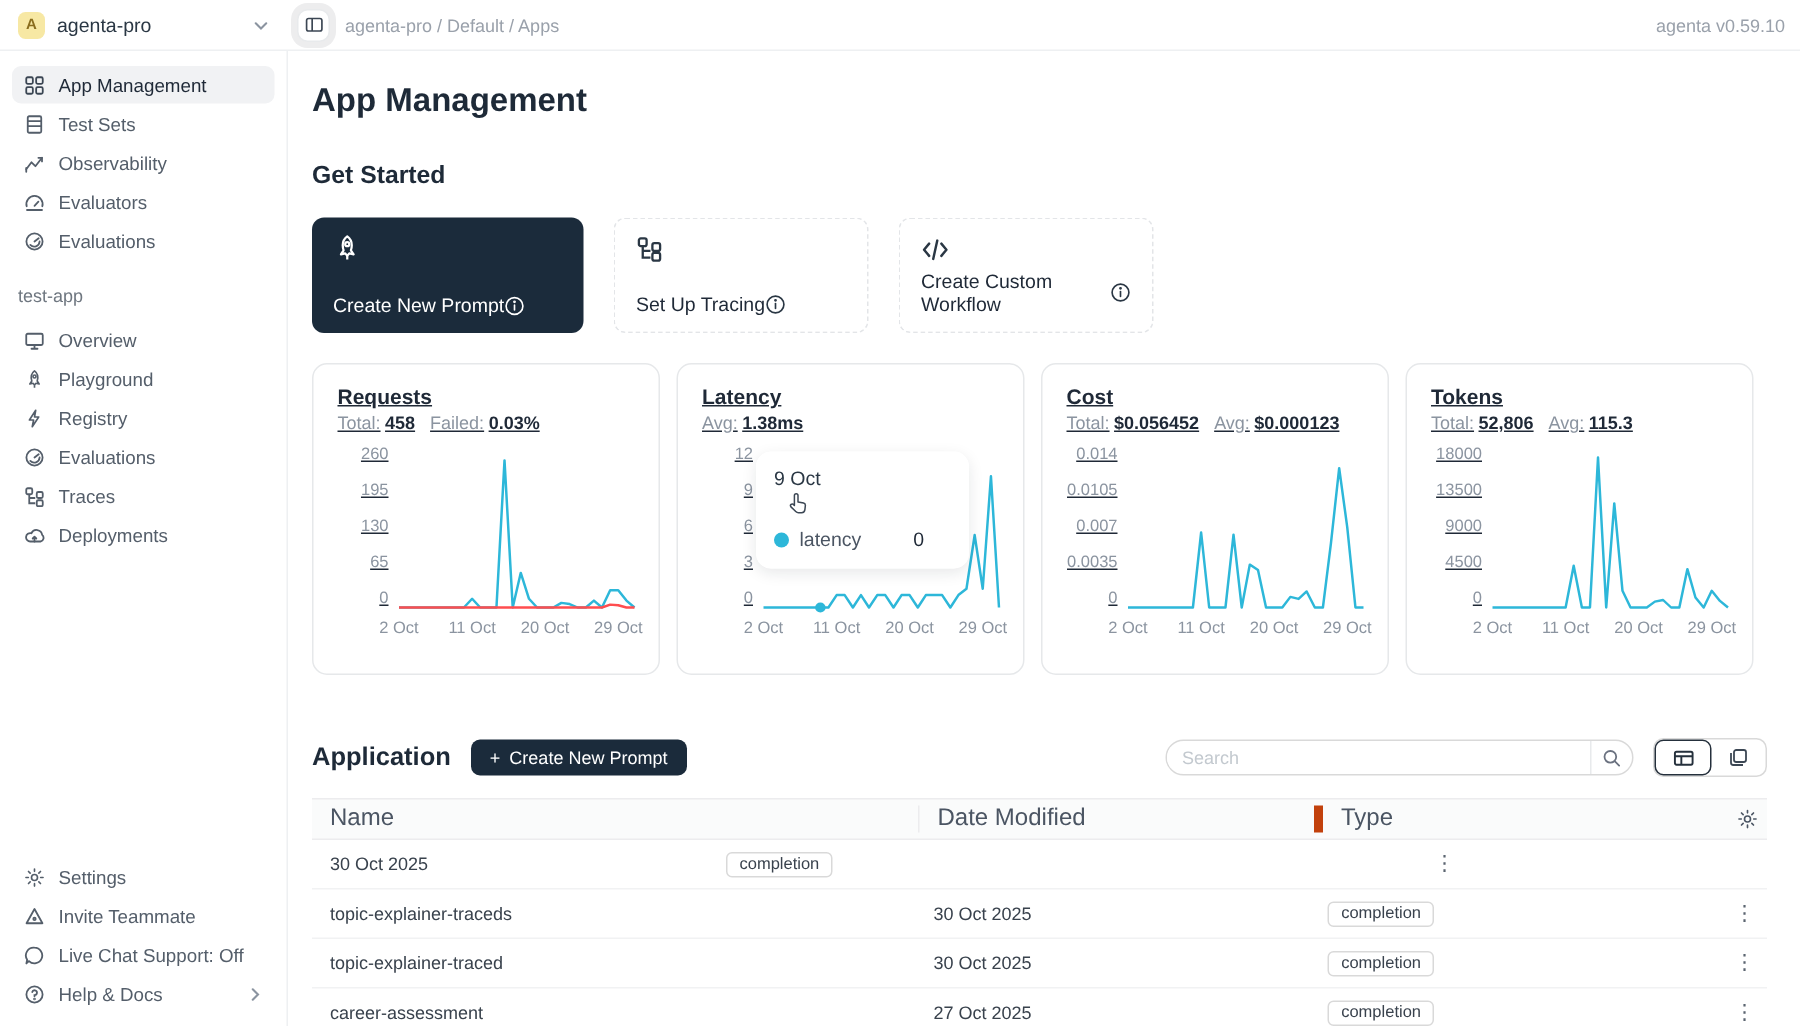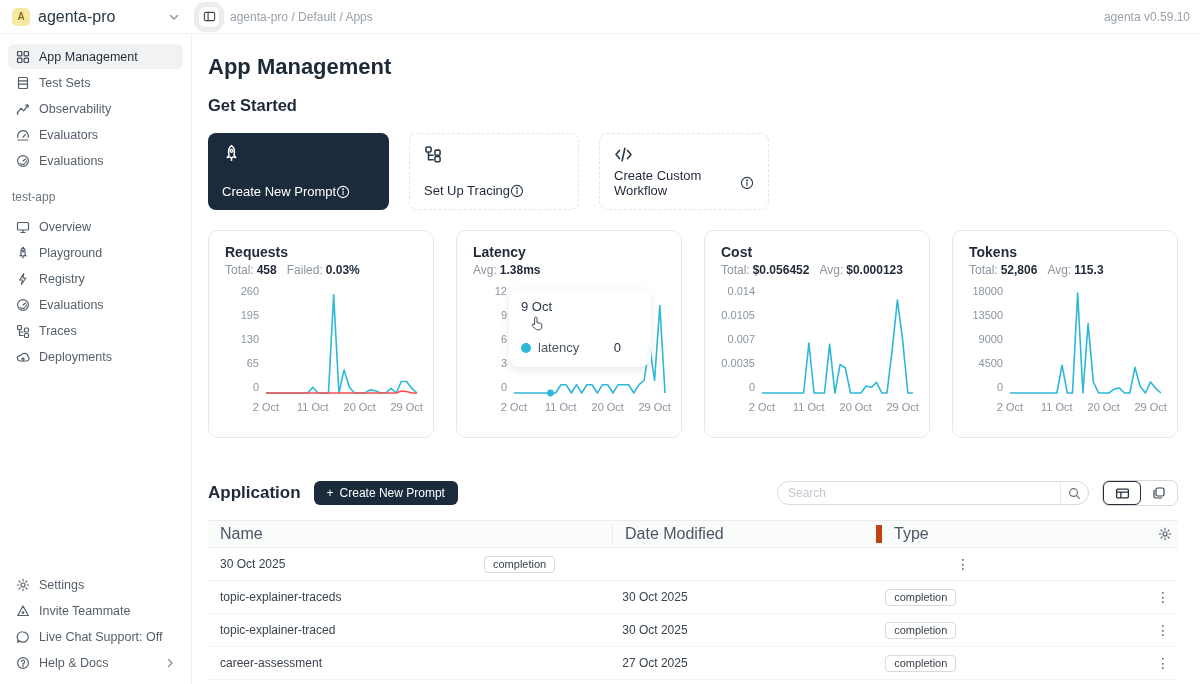--- a/index.html
+++ b/index.html
@@ -4,52 +4,52 @@
 <style>
   * { margin:0; padding:0; box-sizing:border-box; }
   html,body { width:1200px; height:684px; overflow:hidden; background:#fff;
     font-family:"Liberation Sans", sans-serif; color:#1f2937; font-size:12px; }
 
   
   .topbar { height:34px; display:flex; align-items:center; border-bottom:1px solid #eef0f2; background:#fff; }
   .ws-select { width:192px; display:flex; align-items:center; gap:8px; padding:0 12px; height:100%; cursor:pointer; }
   .avatar { width:18px; height:18px; border-radius:5px; background:#f7e8a4; color:#8a6d1d;
     font-size:10px; display:flex; align-items:center; justify-content:center; font-weight:700; }
-  .ws-name { font-weight:500; color:#2a3744; font-size:16px; flex:1; }
+  .ws-name { font-weight:500; color:#2a3744; font-size:13px; flex:1; }
   .collapse-btn { width:22px; height:22px; border-radius:7px; background:#fff; border:1px solid #e8eaec;
     box-shadow:0 0 0 4px #ededee; display:flex; align-items:center; justify-content:center; margin:0 10px 0 6px; cursor:pointer; }
   .breadcrumb { color:#9aa1ab; font-size:12px; }
   .version { margin-left:auto; padding-right:10px; color:#9aa1ab; font-size:12px; }
 
   
   .shell { display:flex; height:650px; }
   .sidebar { width:192px; border-right:1px solid #eef0f2; background:#fff; display:flex; flex-direction:column; padding:10px 8px 8px; }
   .side-item { display:flex; align-items:center; gap:9px; height:25px; padding:0 8px; border-radius:6px;
     color:#545e6a; font-size:12.5px; cursor:pointer; margin-bottom:1px; }
   .side-item svg { flex:none; }
   .side-item.active { background:#f1f2f4; color:#1f2937; font-weight:500; }
   .side-group { color:#6f7780; font-size:12px; margin:16px 4px 10px; }
   .side-footer { margin-top:auto; }
   .side-item .spacer { flex:1; }
 
   
   .main { flex:1; padding:0 22px 0 16px; overflow:hidden; }
   h1.page-title { font-size:22px; font-weight:600; margin-top:20px; color:#1e2a38; }
-  h2.section { font-size:16.5px; font-weight:600; margin-top:16px; color:#1e2a38; }
+  h2.section { font-size:16.5px; font-weight:600; margin-top:28px; color:#1e2a38; }
 
   
   .gs-row { display:flex; gap:20px; margin-top:18px; }
   .gs-card { width:170px; height:77px; border-radius:8px; padding:11px 14px; display:flex; flex-direction:column;
     justify-content:space-between; cursor:pointer; }
   .gs-card.dark { width:181px; background:#1b2b3b; color:#fff; }
   .gs-card.light { border:1px dashed #e3e5e8; color:#1f2937; }
   .gs-label-row { display:flex; align-items:center; justify-content:flex-start; font-size:13px; font-weight:500; }
 
   
-  .charts-row { display:flex; gap:22px; margin-top:20px; }
+  .charts-row { display:flex; gap:11px; margin-top:20px;text-decoration:underline; }
   .chart-card { width:232px; height:208px; background:#fff; border:1px solid #e6e8ea; border-radius:10px; padding:13px 16px; position:relative; }
   .chart-title { font-size:14px; font-weight:600; color:#1f2937; }
   .stats { display:flex; gap:10px; margin-top:3px; font-size:12px; }
   .stats .lbl { color:#8b94a0; }
   .stats .val { color:#1f2937; font-weight:600; margin-left:3px; }
   .chart-body { display:flex; gap:7px; margin-top:12px; height:108px; }
   .yticks { width:34px; display:flex; flex-direction:column; justify-content:space-between; align-items:flex-end;
     color:#8b94a0; font-size:11px; padding:0 0 0 0; transform:translateY(-4px); }
   .plot-wrap { flex:1; position:relative; }
   svg.plot { width:100%; height:106px; overflow:visible; }

